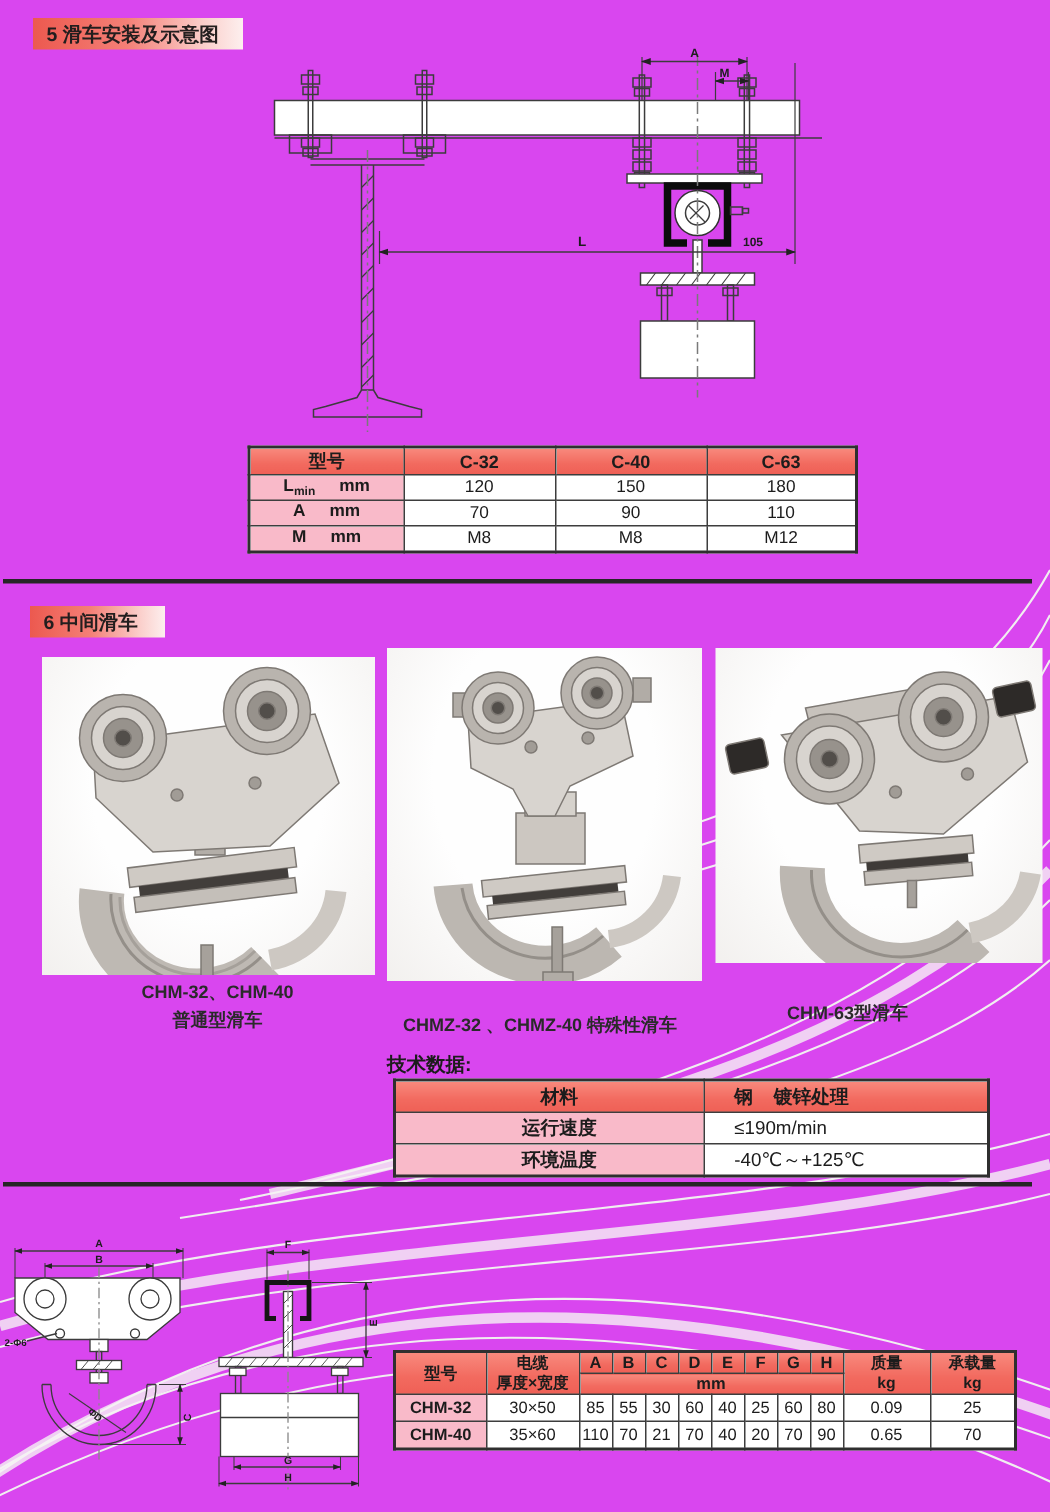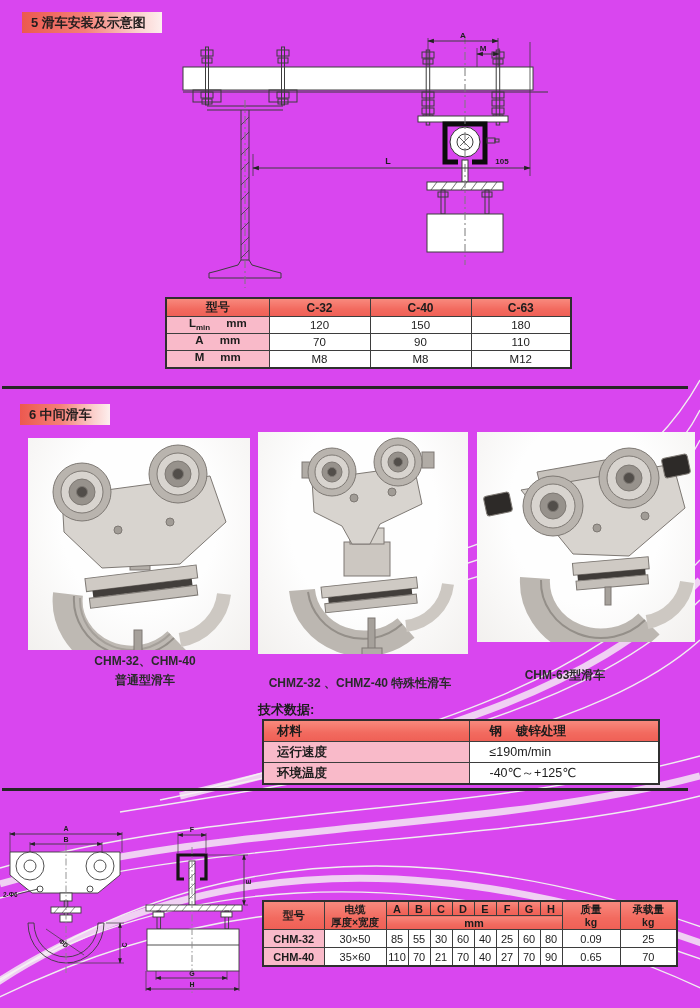--- a/index.html
+++ b/index.html
@@ -19,21 +19,21 @@
   td{border:1px solid #3d3d3d;text-align:center;padding:0;overflow:hidden;vertical-align:middle;}
   tr.hd td{background:linear-gradient(180deg,#f8897d 0%,#f26a5f 60%,#ef6056 100%);font-weight:bold;}
   td.pk{background:#f9bac9;}
   .t1{left:165px;top:297px;width:405px;font-size:11.5px;}
   .t1 td{height:16px;}
   .t1 tr.hd td{height:17px;font-size:12px;}
   .prm{display:flex;justify-content:center;align-items:baseline;gap:16px;font-weight:600;}
   .prm sub{font-size:8px;}
   .t2{left:262px;top:719px;width:396px;font-size:12.5px;}
   .t2 td{height:20px;}
-  .t2 td.lab{text-align:left;padding-left:13px;font-weight:600;}
+  .t2 td.lab{text-align:center;padding-left:13px;font-weight:600;}
   .t2 td.val{text-align:left;padding-left:20px;white-space:pre;}
   .t2 tr.hd td{font-weight:bold;}
   .t3{left:262px;top:900px;width:414px;font-size:11px;}
   .t3 tr.r1 td,.t3 tr.r2 td{height:13px;font-size:11px;}
   .t3 .l2{line-height:1.15;font-size:10.5px;font-weight:bold;}
   .t3 tr.dr td{height:17px;}
   .t3 td.model{font-weight:bold;}
   .cap{position:absolute;z-index:2;text-align:center;font-size:12px;font-weight:bold;
        color:#2a2a2a;line-height:1.55;}
   .c1{left:45px;top:652px;width:200px;}
@@ -508,21 +508,21 @@
       <td>25</td>
     </tr>
     <tr class="dr">
       <td class="pk model">CHM-40</td>
       <td>35×60</td>
       <td>110</td>
       <td>70</td>
       <td>21</td>
       <td>70</td>
       <td>40</td>
-      <td>27</td>
+      <td>20</td>
       <td>70</td>
       <td>90</td>
       <td>0.65</td>
       <td>70</td>
     </tr>
   </tbody>
     </table>
 
 </div>
 

